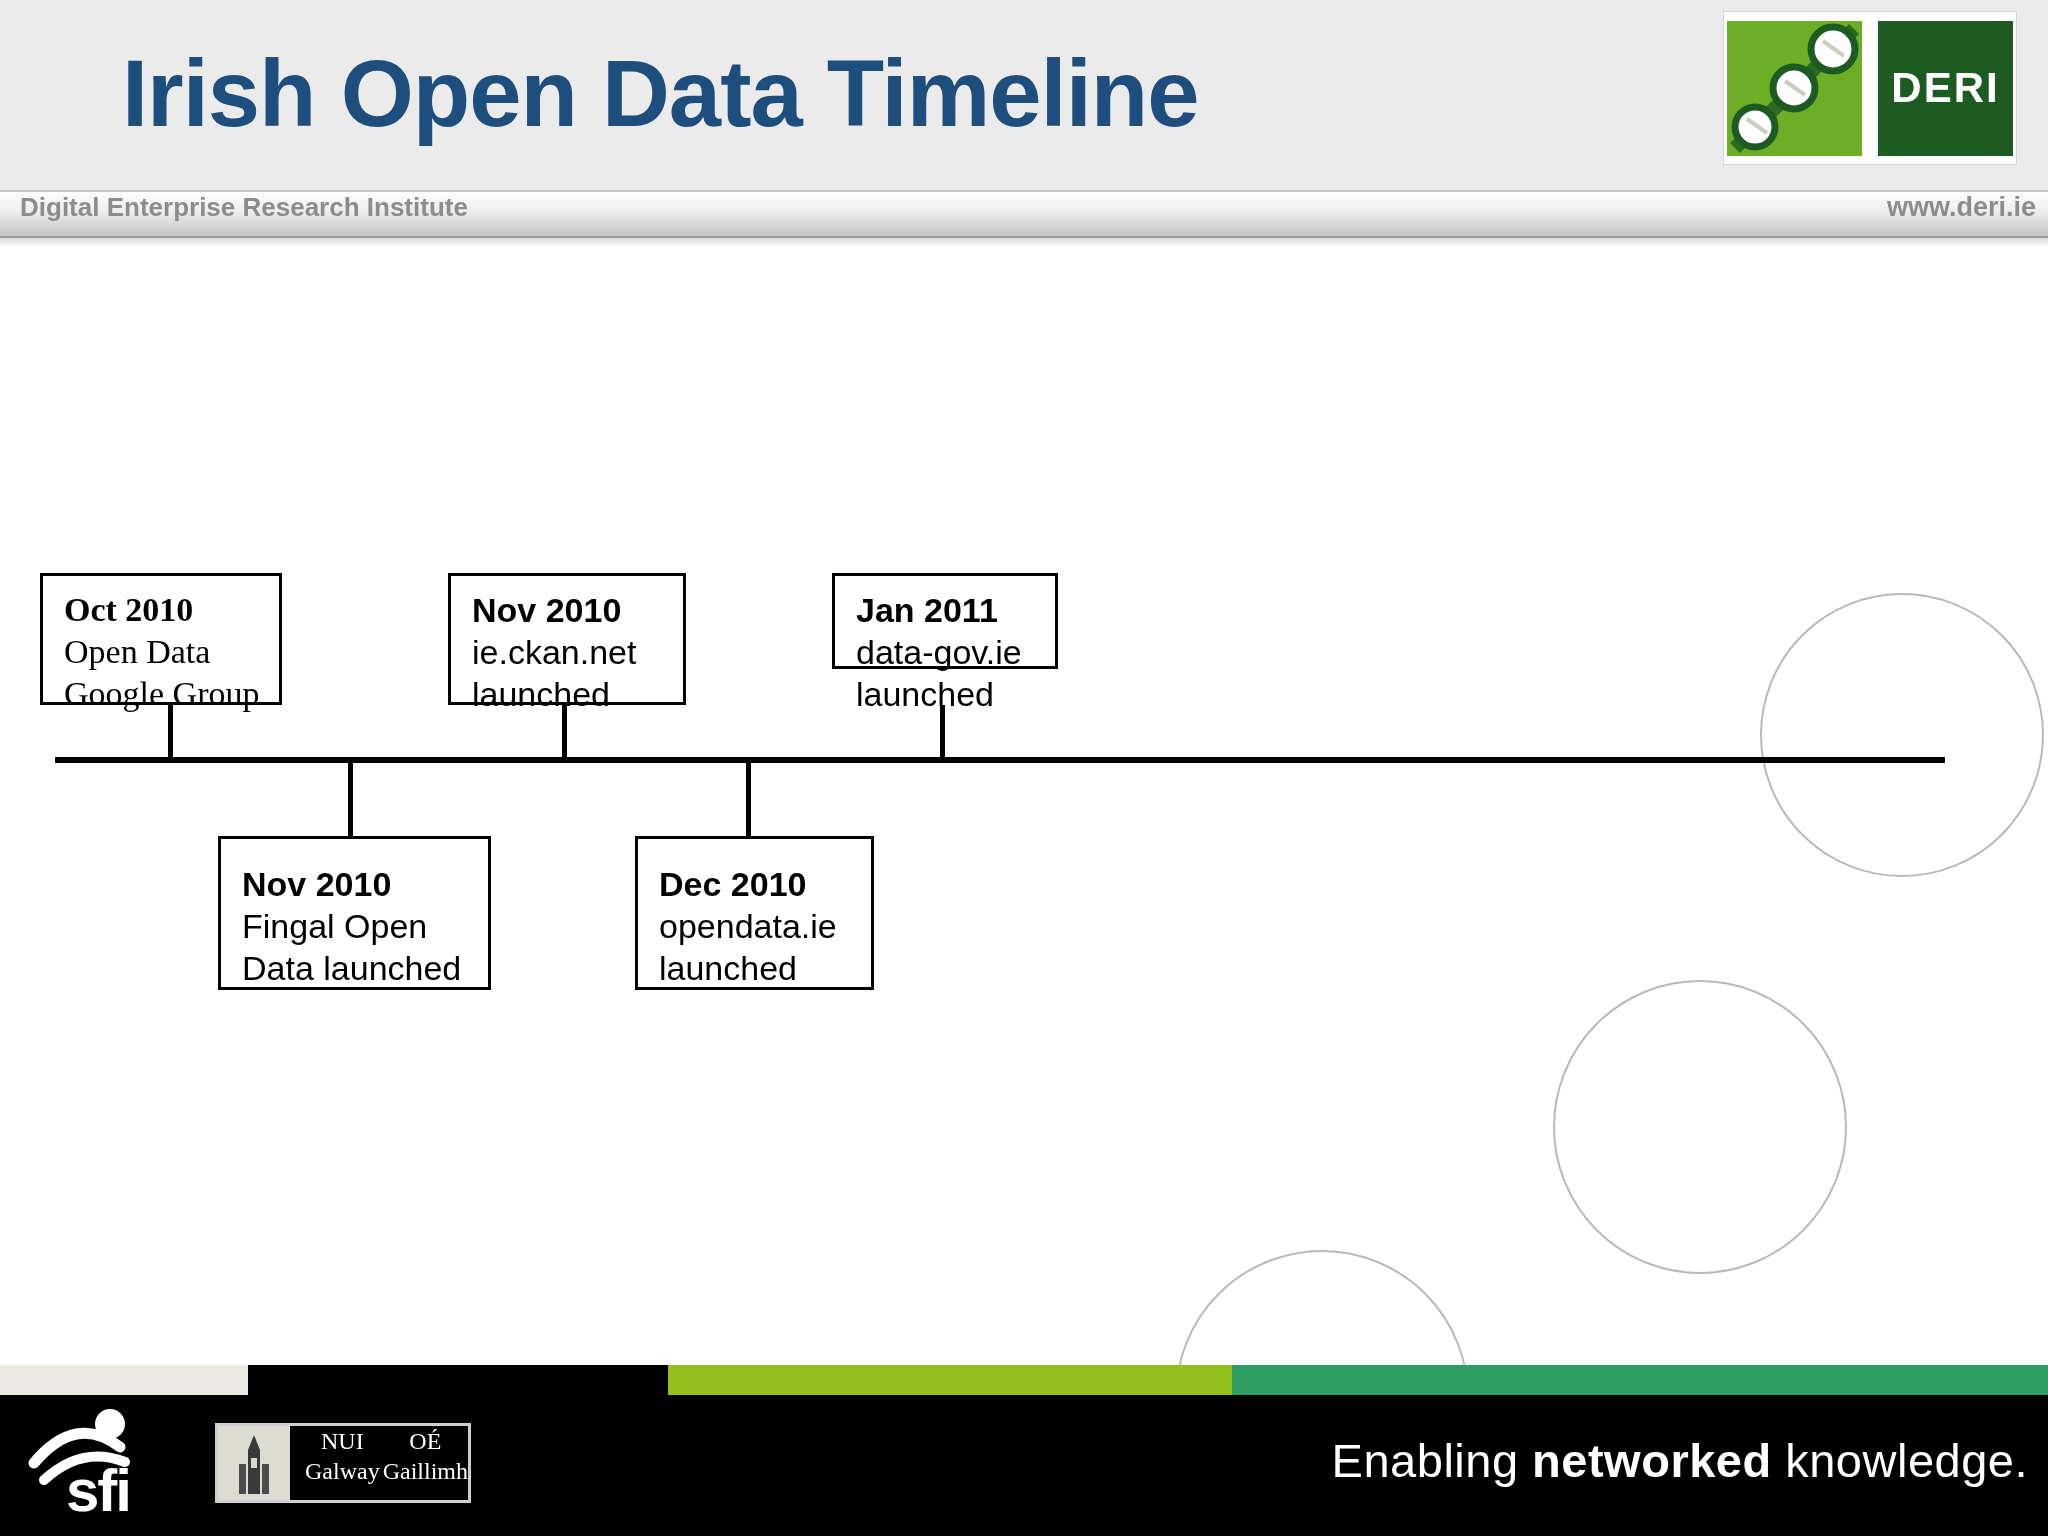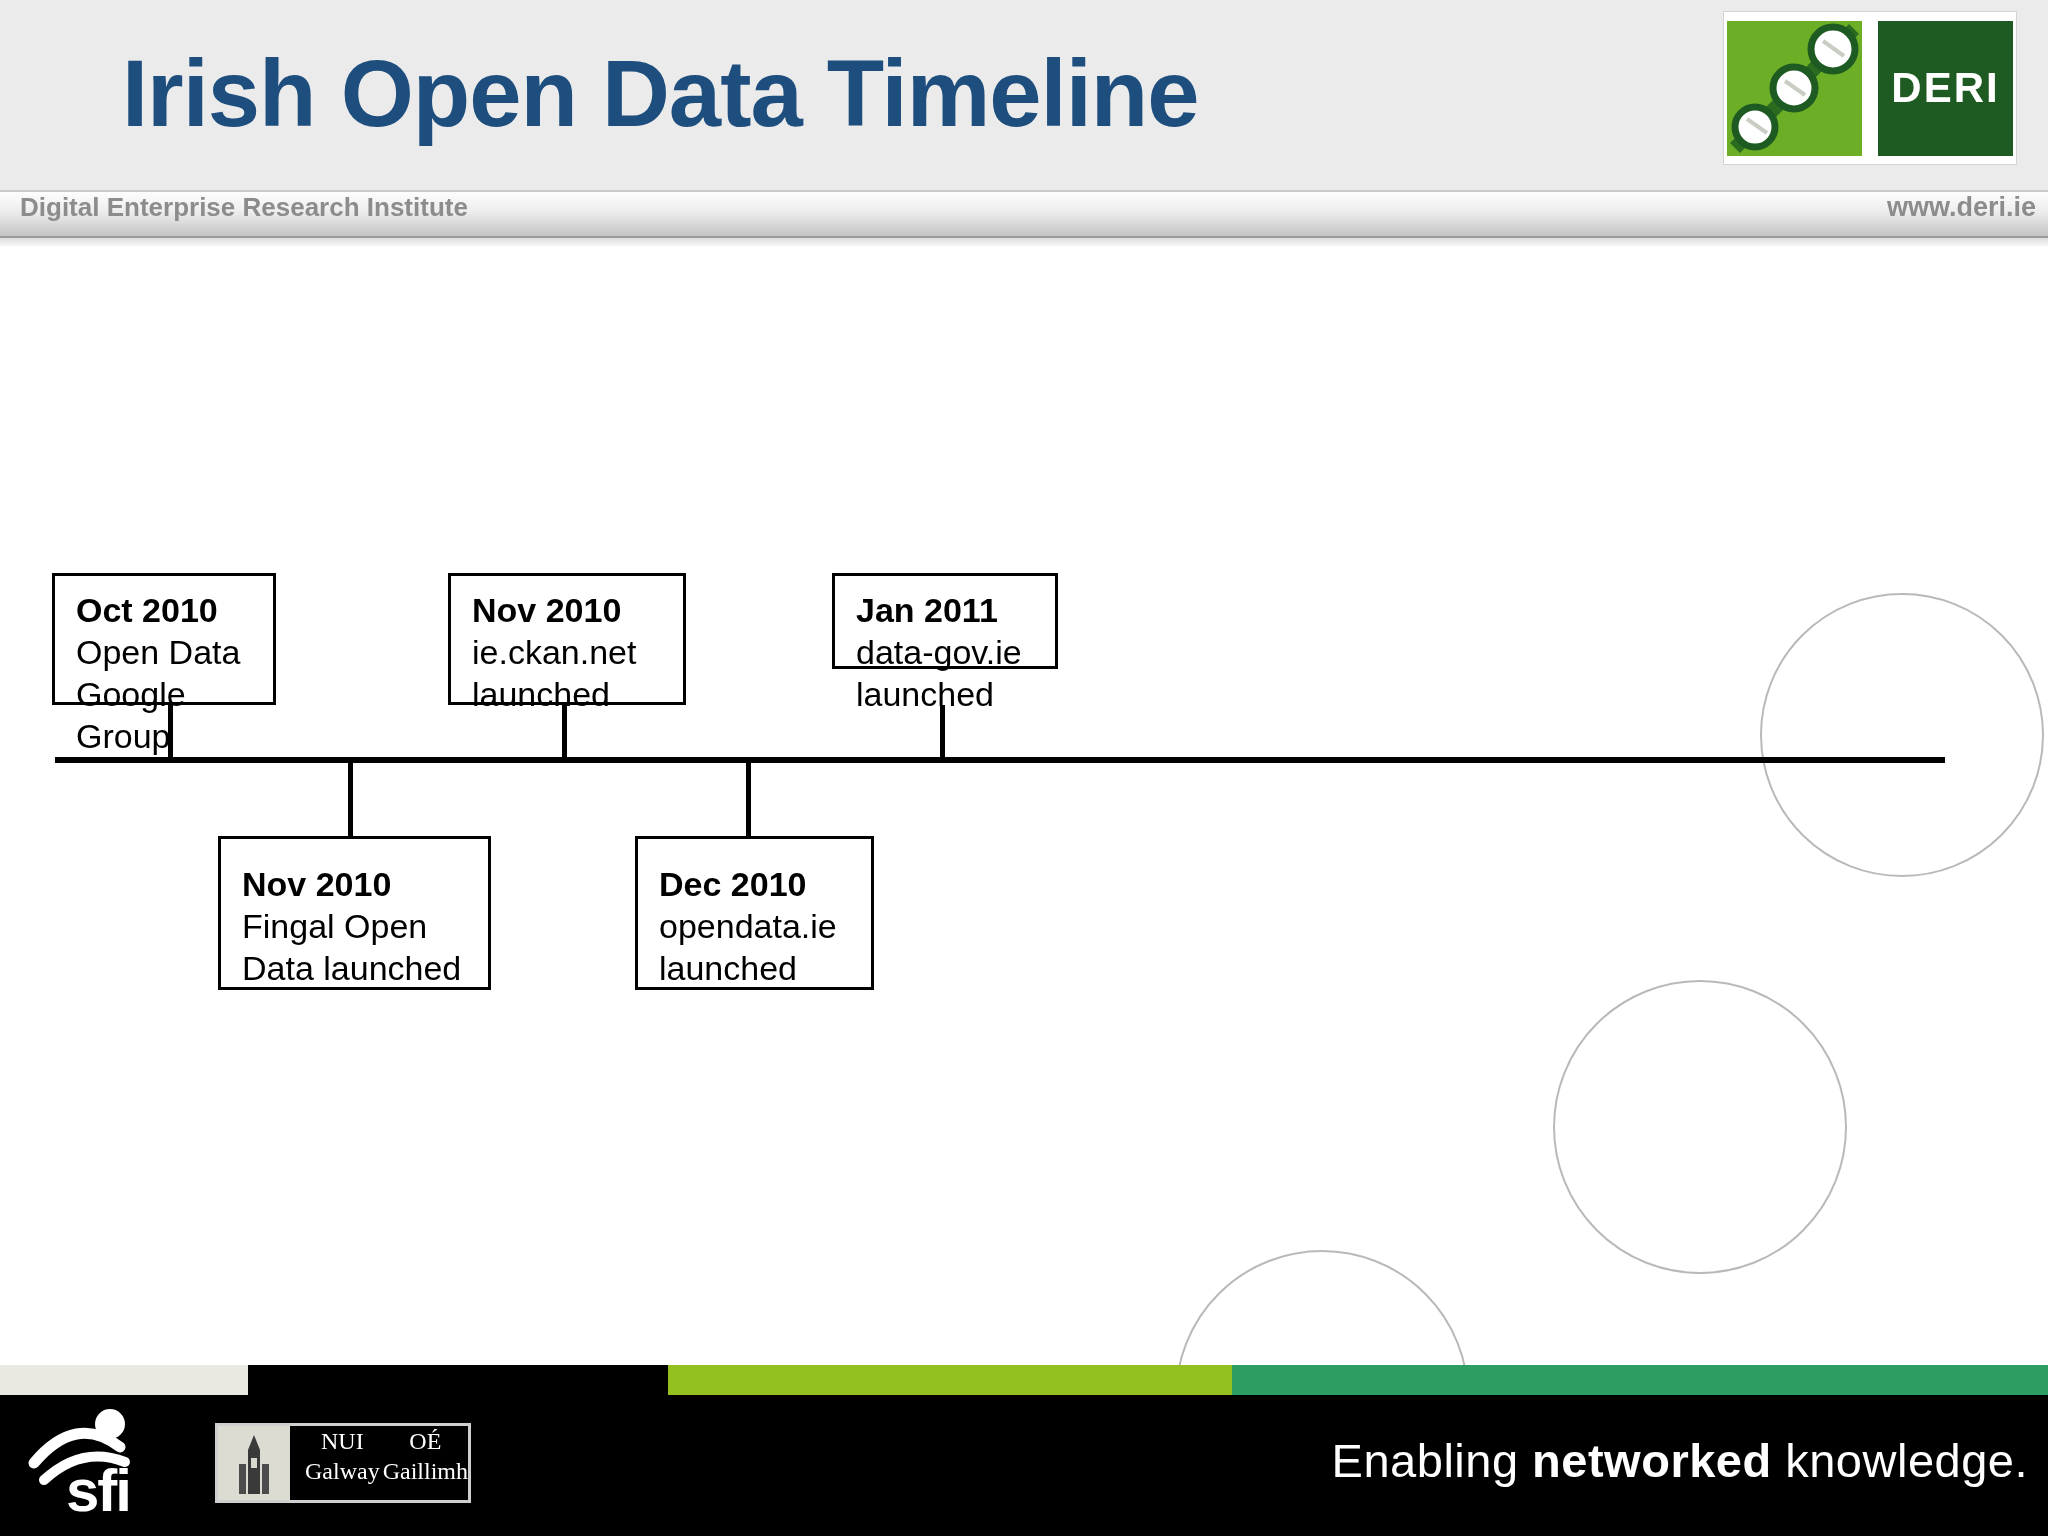--- a/index.html
+++ b/index.html
@@ -39,21 +39,21 @@
   .c3{left:1175px;top:1250px;width:290px;height:290px;}
   
   .timeline{position:absolute;left:0;top:0;width:2048px;height:1536px;z-index:2;}
   .axis{position:absolute;left:55px;top:757px;width:1890px;height:6px;background:#000;}
   .connector{position:absolute;width:5px;background:#000;}
   .event-box{
     position:absolute;box-sizing:border-box;background:#ffffff;border:3px solid #000;
     font-size:34px;line-height:42px;color:#000;padding:13px 6px 0 21px;
   }
   .event-box .date{font-weight:bold;}
-  .bA{left:52px; top:573px;width:224px;height:132px;}
+  .bA{left:40px; top:573px;width:242px;height:132px;font-family:Liberation Serif, serif;}
   .bB{left:448px;top:573px;width:238px;height:132px;}
   .bC{left:832px;top:573px;width:226px;height:96px;}
   .bD{left:218px;top:836px;width:273px;height:154px;padding-top:24px;}
   .bE{left:635px;top:836px;width:239px;height:154px;padding-top:24px;}
   .kA{left:168px;top:705px;height:52px;}
   .kB{left:562px;top:705px;height:52px;}
   .kC{left:940px;top:705px;height:52px;}
   .kD{left:348px;top:763px;height:73px;}
   .kE{left:746px;top:763px;height:73px;}
   

